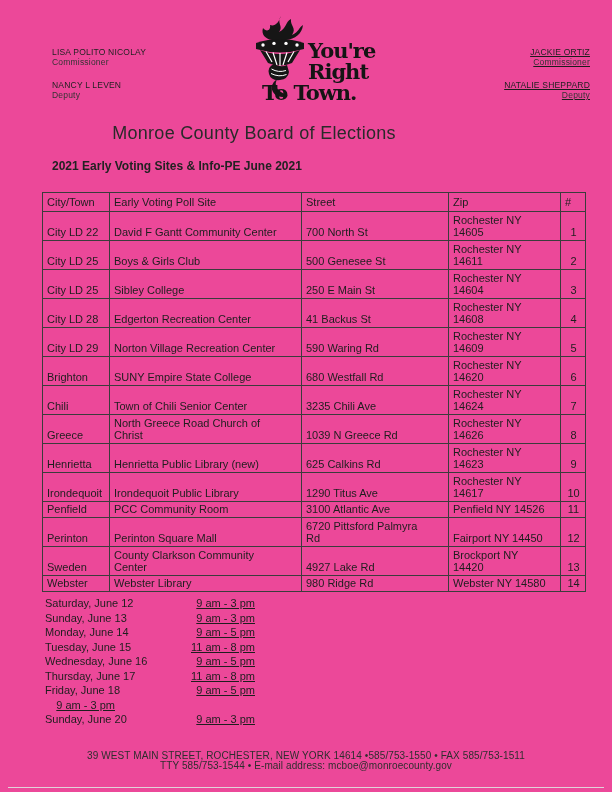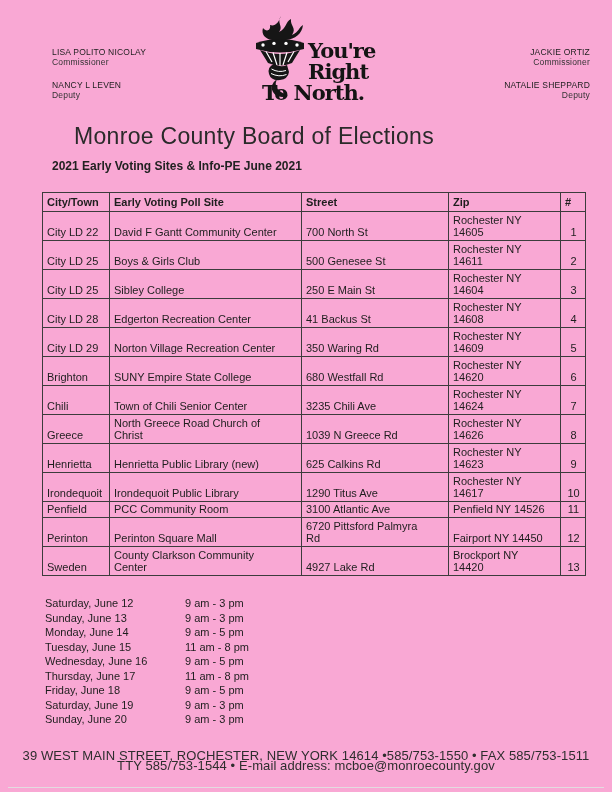--- a/index.html
+++ b/index.html
@@ -1,58 +1,58 @@
 <!DOCTYPE html>
 <html><head>
 <meta charset="utf-8">
 <style>
   html,body{margin:0;padding:0;background:#9a9a9a;}
   .page{
-    position:relative;width:612px;height:792px;background:#f9a8d4;
+    position:relative;width:612px;height:792px;background:#ec4899;
     font-family:"Liberation Sans",sans-serif;color:#1c1c1c;overflow:hidden;
     margin:0 auto;
   }
   
   .officials{position:absolute;top:47px;font-size:8.5px;line-height:10px;letter-spacing:.2px;}
   .officials.left{left:52px;text-align:left;}
-  .officials.right{right:22px;text-align:right;}
+  .officials.right{right:22px;text-align:right;text-decoration:underline;}
   .official{margin-bottom:13px;}
   .official .name{color:#222;}
   .official .role{color:#333;}
   
   .torch{position:absolute;left:250px;top:16px;}
   .logo-text{
     position:absolute;left:308px;top:40px;
     font-family:"DejaVu Serif",serif;font-weight:bold;font-size:21px;line-height:21px;
     letter-spacing:-1px;color:#141414;white-space:nowrap;
   }
   .logo-text .l3{margin-left:-46px;}
   
   .title{position:absolute;top:123px;left:0;width:508px;text-align:center;
-    font-size:23px;letter-spacing:.3px;color:#2a2a2a;}
+    font-size:18px;letter-spacing:.3px;color:#2a2a2a;}
   .subtitle{position:absolute;top:159px;left:52px;font-size:12px;font-weight:bold;color:#222;}
   
   table.sites{position:absolute;left:42px;top:192px;width:543px;border-collapse:collapse;
     font-size:11px;line-height:12px;color:#1e1e1e;table-layout:fixed;}
   table.sites th,table.sites td{border:1px solid #3c3c3c;padding:1px 3px 2px 4px;
     white-space:pre-line;overflow:hidden;}
-  table.sites th{text-align:left;font-weight:bold;height:15px;vertical-align:middle;border-radius:7px;}
+  table.sites th{text-align:left;font-weight:normal;height:15px;vertical-align:middle;border-radius:7px;}
   table.sites td{vertical-align:bottom;}
   col.c-city{width:67px;} col.c-site{width:192px;} col.c-street{width:147px;}
   col.c-zip{width:112px;} col.c-num{width:25px;}
   th.num,td.num{text-align:center;padding-right:4px;}
   tr.tall{height:29px;} tr.short{height:14px;}
   
   .schedule{position:absolute;left:45px;top:596px;font-size:11px;line-height:14.5px;color:#1e1e1e;}
   .sched-row{display:flex;}
   .sched-day{width:140px;}
-  .sched-hours{width:70px;}
+  .sched-hours{width:70px;text-align:right;text-decoration:underline;}
   
   .footer{position:absolute;left:0;top:751px;width:612px;text-align:center;
-    font-size:13px;line-height:10px;color:#2e2e2e;letter-spacing:.1px;}
+    font-size:10px;line-height:10px;color:#2e2e2e;letter-spacing:.1px;}
   
   .scan-line{position:absolute;left:8px;top:787px;width:596px;height:1px;background:#e0e0e0;opacity:.9;}
 </style>
 </head>
 <body>
 
 <div class="page">
 
   <div class="officials left">
     <div class="official">
@@ -100,21 +100,21 @@
       <g stroke="#ffffff" stroke-width="1" fill="none">
         <path d="M21.5 53 q7 4 14.5 1.5 M21 57.5 q8 4 15.5 1"></path>
       </g>
 
       <path d="M27 63 q-4 8 4 13 l7 4 q-11 3 -15 -4 q-4 -7 4 -13 z"></path>
     </svg>
   </div>
   <div class="logo-text">
     <div class="l1">You're</div>
     <div class="l2">Right</div>
-    <div class="l3">To North.</div>
+    <div class="l3">To Town.</div>
   </div>
 
   <div class="title">Monroe County Board of Elections</div>
   <div class="subtitle">2021 Early Voting Sites &amp; Info-PE June 2021</div>
 
   <table class="sites">
     <colgroup>
       <col class="c-city">
         <col class="c-site">
         <col class="c-street">
@@ -163,21 +163,21 @@
       <td>Edgerton Recreation Center</td>
       <td>41 Backus St</td>
       <td>Rochester NY
 14608</td>
       <td class="num">4</td>
     </tr>
 
     <tr class="tall">
       <td>City LD 29</td>
       <td>Norton Village Recreation Center</td>
-      <td>350 Waring Rd</td>
+      <td>590 Waring Rd</td>
       <td>Rochester NY
 14609</td>
       <td class="num">5</td>
     </tr>
 
     <tr class="tall">
       <td>Brighton</td>
       <td>SUNY Empire State College</td>
       <td>680 Westfall Rd</td>
       <td>Rochester NY
@@ -242,20 +242,27 @@
     <tr class="tall">
       <td>Sweden</td>
       <td>County Clarkson Community
 Center</td>
       <td>4927 Lake Rd</td>
       <td>Brockport NY
 14420</td>
       <td class="num">13</td>
     </tr>
 
+    <tr class="short">
+      <td>Webster</td>
+      <td>Webster Library</td>
+      <td>980 Ridge Rd</td>
+      <td>Webster NY 14580</td>
+      <td class="num">14</td>
+    </tr>
   </tbody>
   </table>
 
   <div class="schedule">
     <div class="sched-row">
       <div class="sched-day">Saturday, June 12</div>
       <div class="sched-hours">9 am - 3 pm</div>
     </div>
 
     <div class="sched-row">
@@ -282,21 +289,20 @@
       <div class="sched-day">Thursday, June 17</div>
       <div class="sched-hours">11 am - 8 pm</div>
     </div>
 
     <div class="sched-row">
       <div class="sched-day">Friday, June 18</div>
       <div class="sched-hours">9 am - 5 pm</div>
     </div>
 
     <div class="sched-row">
-      <div class="sched-day">Saturday, June 19</div>
       <div class="sched-hours">9 am - 3 pm</div>
     </div>
 
     <div class="sched-row">
       <div class="sched-day">Sunday, June 20</div>
       <div class="sched-hours">9 am - 3 pm</div>
     </div>
   </div>
 
   <div class="footer">

